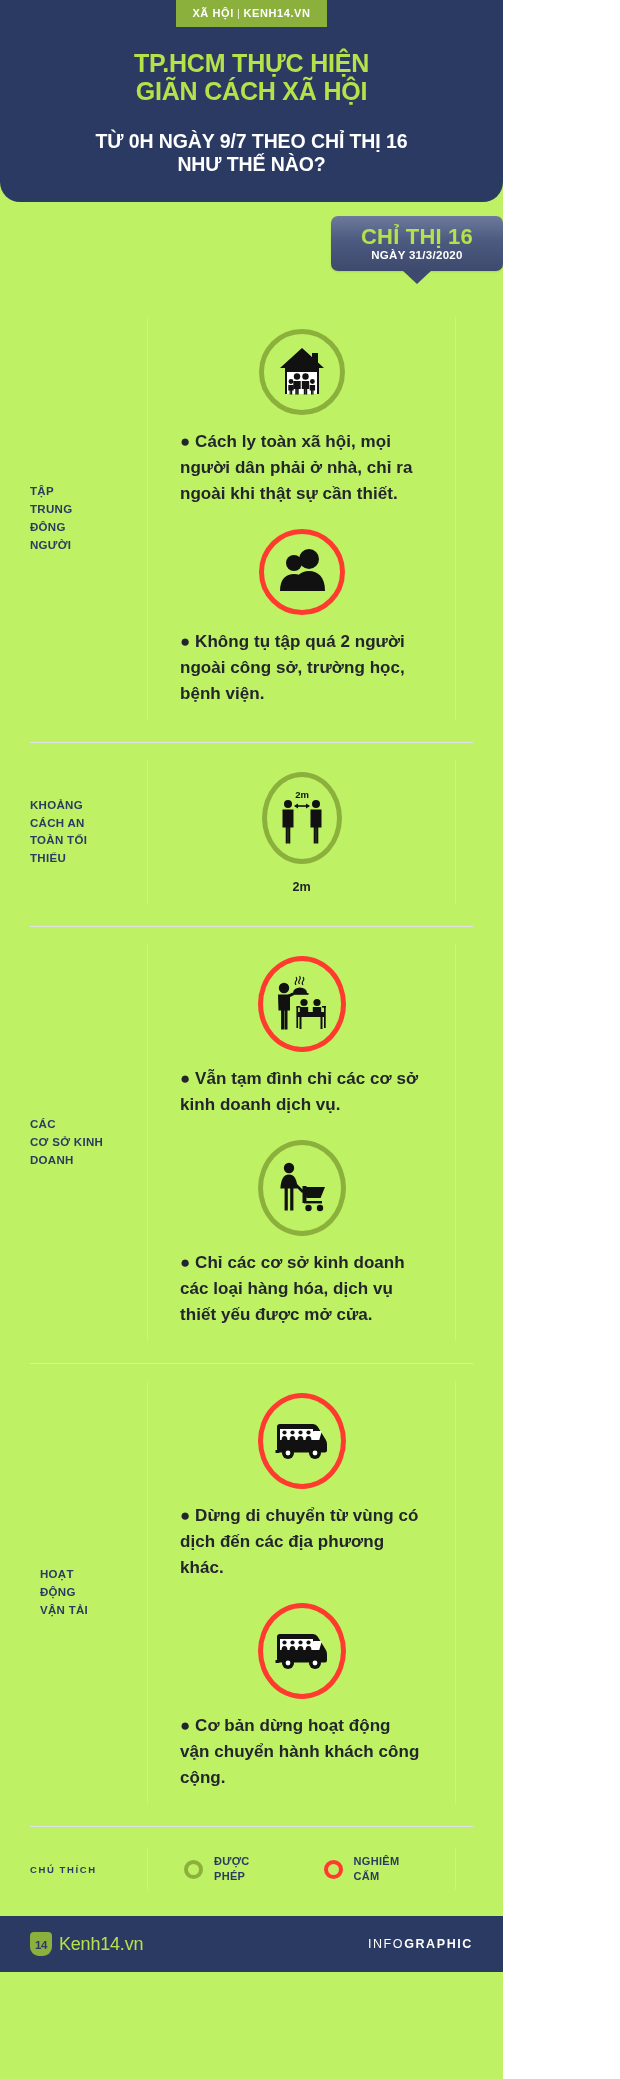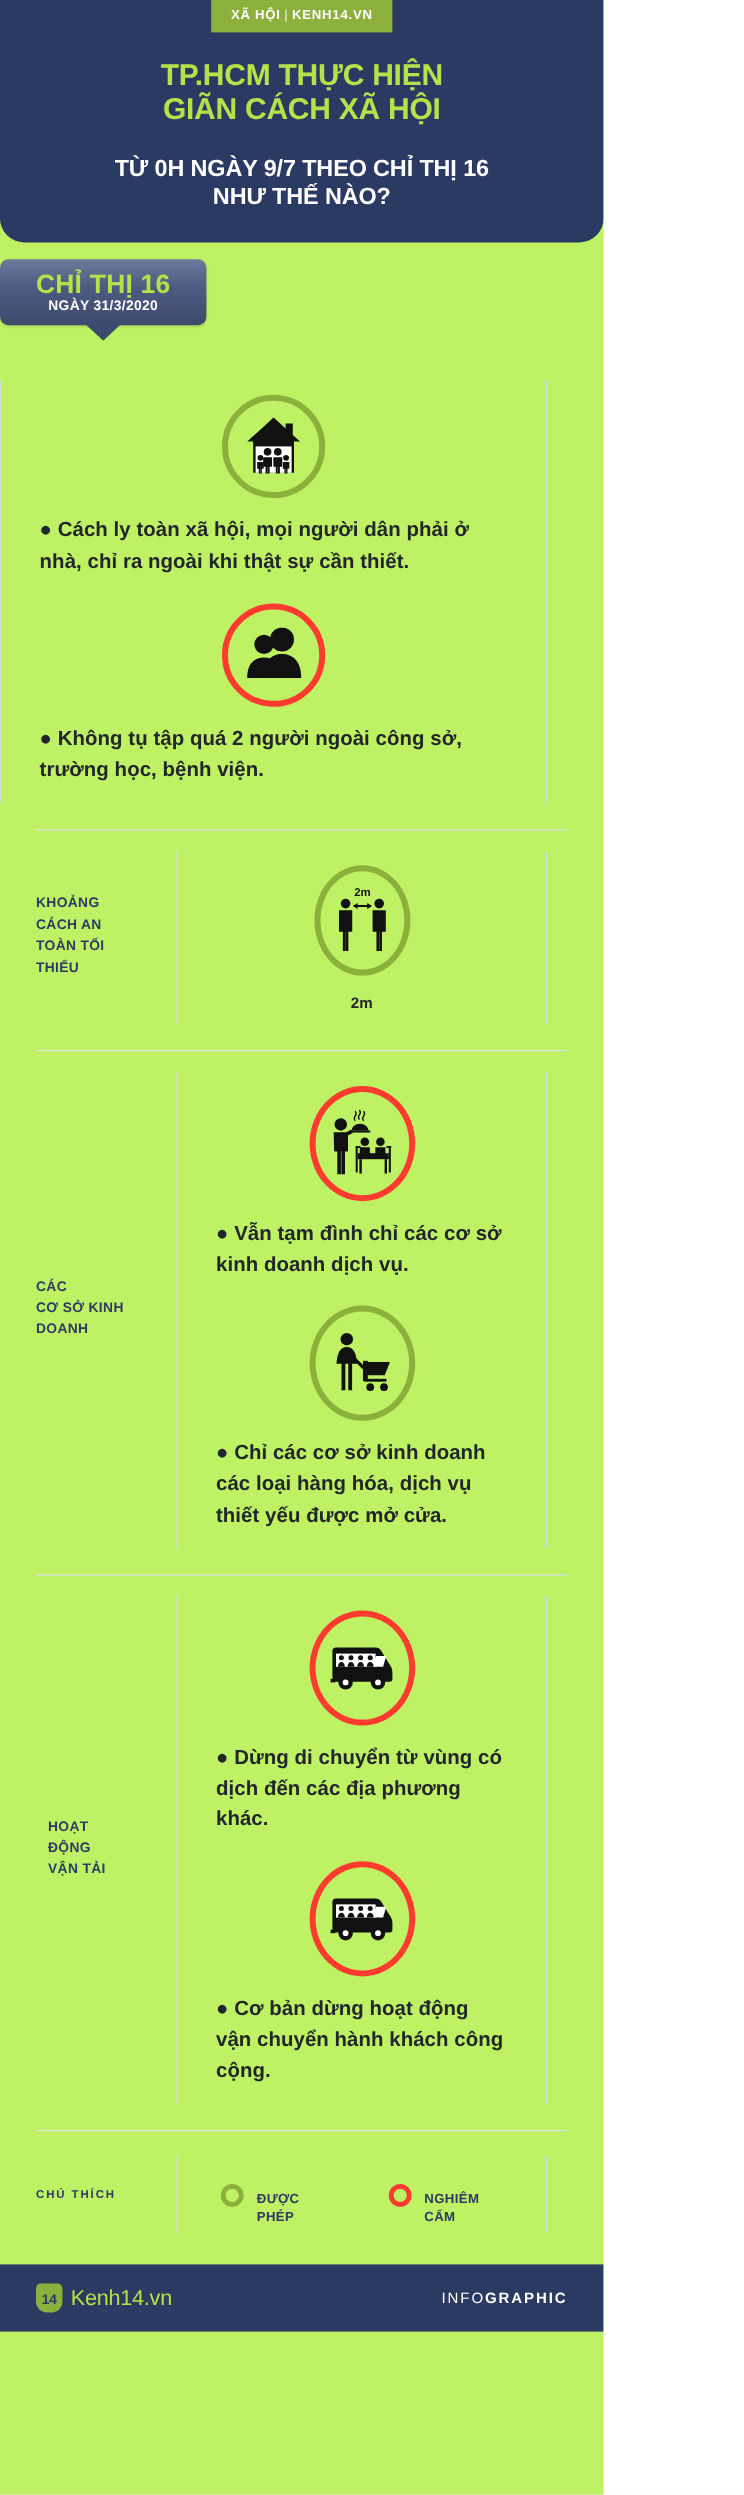--- a/index.html
+++ b/index.html
@@ -49,21 +49,21 @@
   .title-sub {
     color:#ffffff;
     font-size:19.5px;
     font-weight:bold;
     line-height:1.2;
     letter-spacing:-0.1px;
   }
 
   
   .badge-wrap {
-    display:flex; justify-content:flex-start;
+    display:flex; justify-content:flex-end;
     margin-top:14px;
     position:relative;
   }
   .badge {
     background:linear-gradient(180deg,#6d7a9c 0%,#4c5a80 45%,#3d4a6d 100%);
     border-radius:7px;
     padding:9px 30px 10px 30px;
     text-align:center;
     position:relative;
     box-shadow:0 1px 2px rgba(0,0,0,0.12);
@@ -197,21 +197,20 @@
     border-radius:50%;
     border:4.5px solid #8cb03c;
   }
   .legend-dot.red { border-color:#ff3b30; }
   .legend-label {
     font-size:11px;
     font-weight:bold;
     line-height:1.35;
     color:#2b3a63;
     letter-spacing:0.3px;
-    margin-top:23px;
   }
 
   
   .footer {
     background:#2b3a63;
     height:56px;
     display:flex;
     align-items:center;
     justify-content:space-between;
     padding:0 30px;
@@ -275,20 +274,24 @@
     <div class="badge">
       <div class="badge-title">CHỈ THỊ 16</div>
       <div class="badge-date">NGÀY 31/3/2020</div>
       <div class="badge-arrow"></div>
     </div>
   </div>
 
   <div class="sections">
 
     <div class="section">
+      <div class="sec-label" style="white-space:pre-line;">TẬP
+TRUNG
+ĐÔNG
+NGƯỜI</div>
       <div class="sec-body">
 
         <div class="item">
           <div class="icon-row">
             <div class="circle">
               <span>
                 <svg width="56" height="52" viewBox="0 0 56 52">
                   <path d="M28 2 L6 22 L11 22 L11 48 L45 48 L45 22 L50 22 L44 16.5 L44 7 L38 7 L38 11 Z" fill="#111"></path>
                   <rect x="13" y="26" width="30" height="22" fill="#fff"></rect>
 

